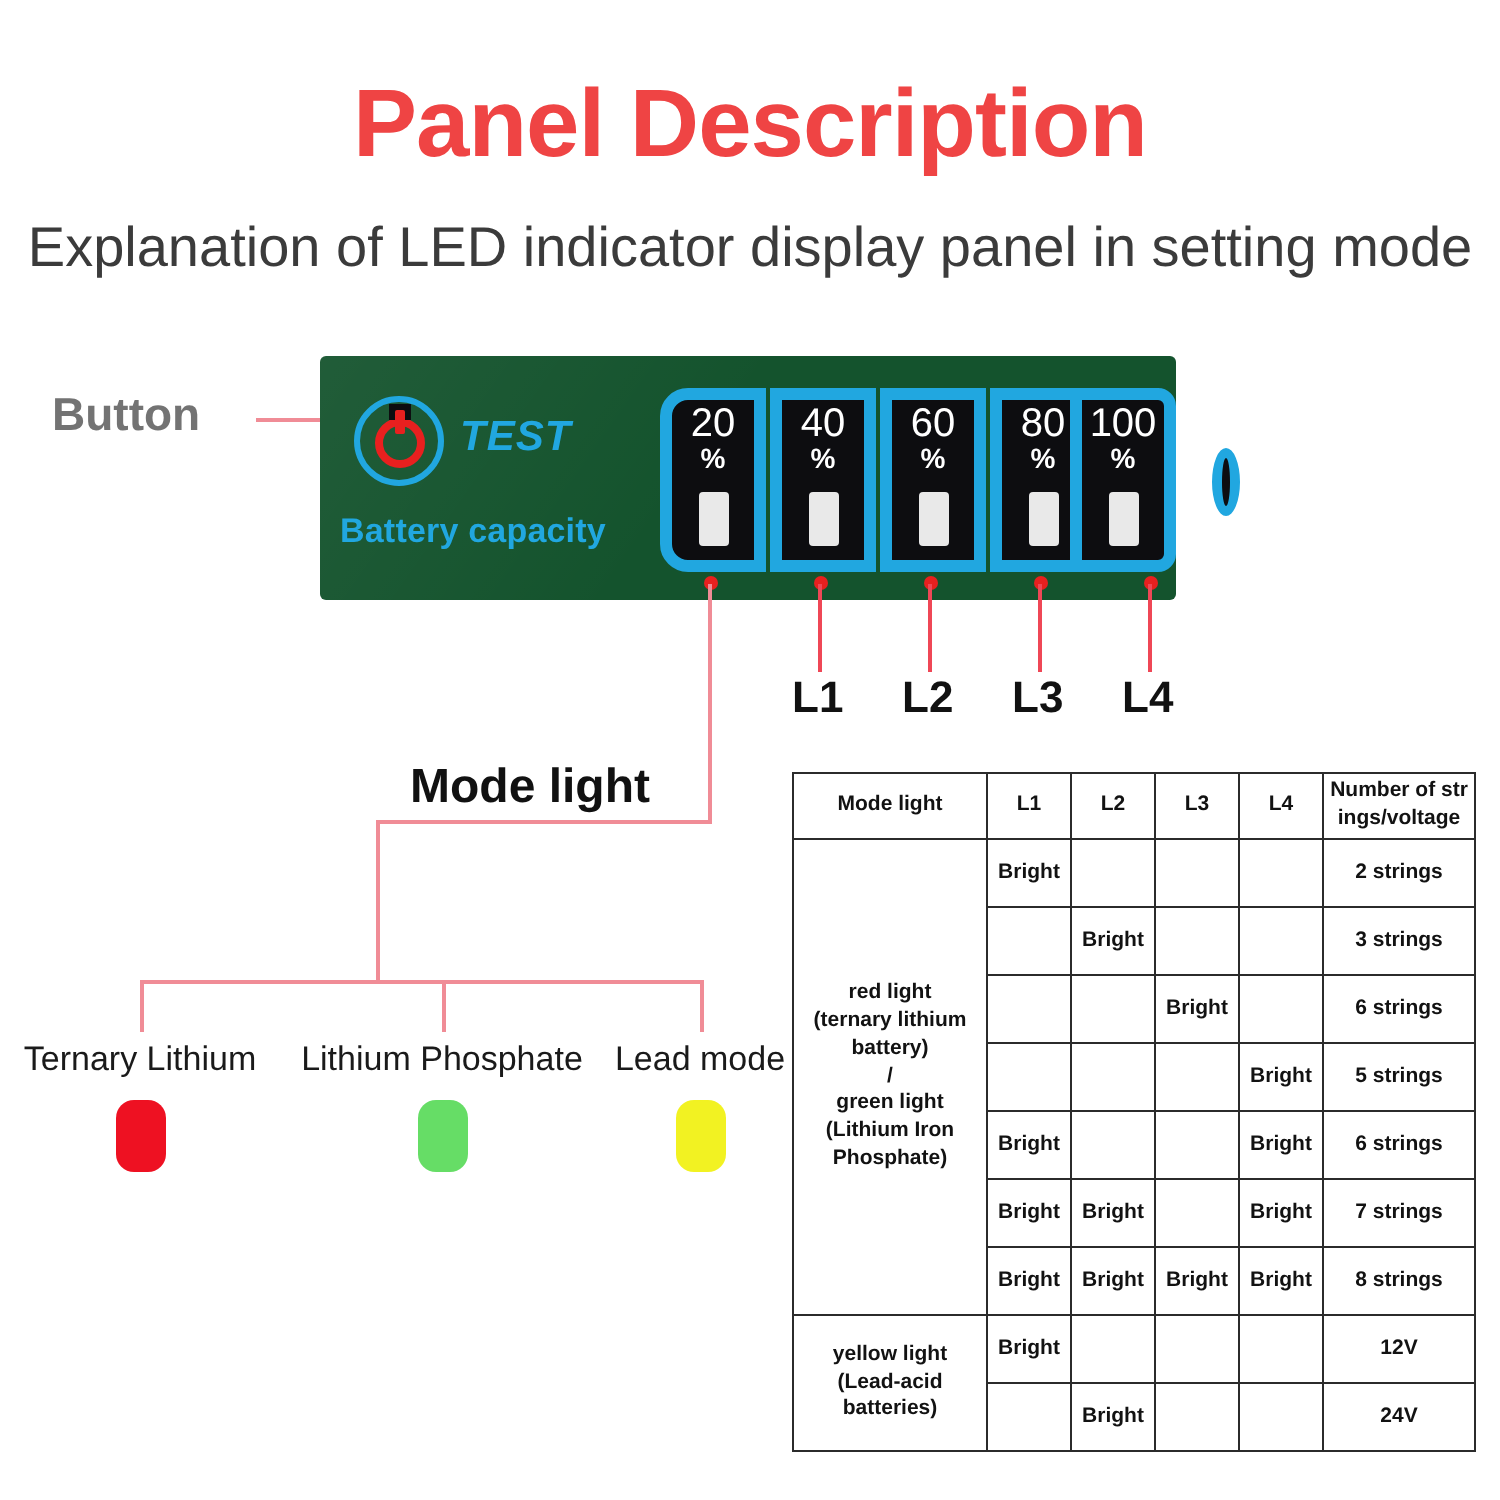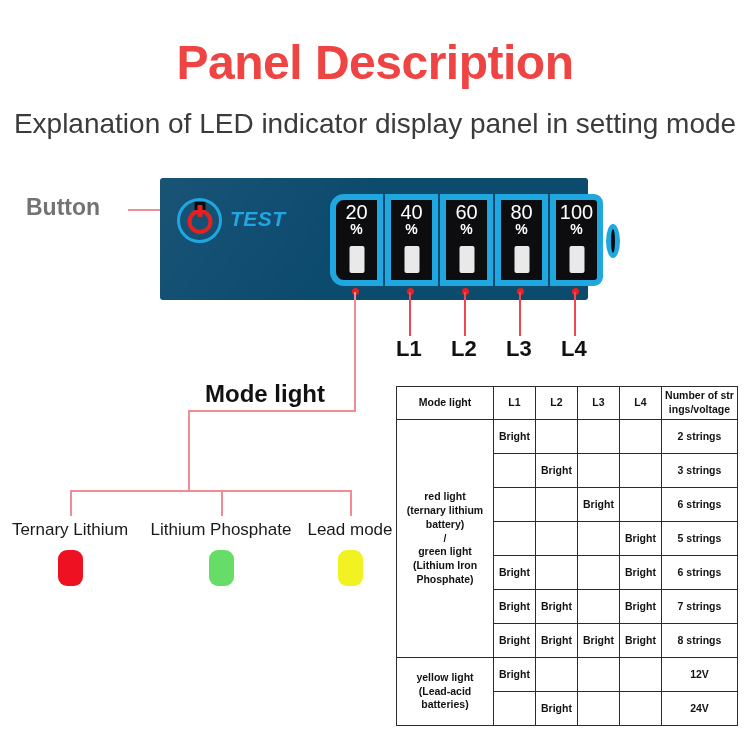--- a/index.html
+++ b/index.html
@@ -36,21 +36,21 @@
     font-size: 28px;
     font-weight: normal;
     color: #3b3b3b;
   }
 
   
   #device-panel {
     position: absolute;
     left: 160px; top: 178px;
     width: 428px; height: 122px;
-    background: #0c4a6e;
+    background: #14532d;
     border-radius: 3px;
   }
   .panel-gloss {
     position: absolute;
     left: 0; top: 0; right: 0; bottom: 0;
     background: linear-gradient(125deg, rgba(255,255,255,.055) 0%, rgba(255,255,255,0) 45%);
     pointer-events: none;
   }
 
   
@@ -115,21 +115,21 @@
     top: 0;
     width: 53px; height: 92px;
     border: 6px solid #21a7e0;
     box-sizing: border-box;
     background: #0d0d10;
   }
   .batt-seg:nth-child(1) { left: 0px;   border-top-left-radius: 14px; border-bottom-left-radius: 14px; }
   .batt-seg:nth-child(2) { left: 55px; padding-left: 41px; }
   .batt-seg:nth-child(3) { left: 110px; }
   .batt-seg:nth-child(4) { left: 165px; }
-  .batt-seg:nth-child(5) { left: 220px; border-top-right-radius: 9px; border-bottom-right-radius: 9px; }
+  .batt-seg:nth-child(5) { left: 205px; border-top-right-radius: 9px; border-bottom-right-radius: 9px; }
   .seg-pct-num {
     position: absolute;
     left: 0; top: 2px;
     width: 100%;
     text-align: center;
     font-size: 20px;
     font-weight: normal;
     color: #ffffff;
     line-height: 1.05;
   }
@@ -265,20 +265,21 @@
 <div id="device-panel">
   <div class="panel-gloss"></div>
 
   <div id="power-button">
     <div id="power-glyph-ring"></div>
     <div id="power-glyph-mask"></div>
     <div id="power-glyph-bar"></div>
   </div>
 
   <div id="test-label">TEST</div>
+  <div id="battery-capacity-label">Battery capacity</div>
 
   <div id="battery-graphic">
     <div class="batt-seg">
       <div class="seg-pct-num">20</div>
       <div class="seg-pct-sym">%</div>
       <div class="seg-led"></div>
     </div>
     <div class="batt-seg">
       <div class="seg-pct-num">40</div>
       <div class="seg-pct-sym">%</div>

